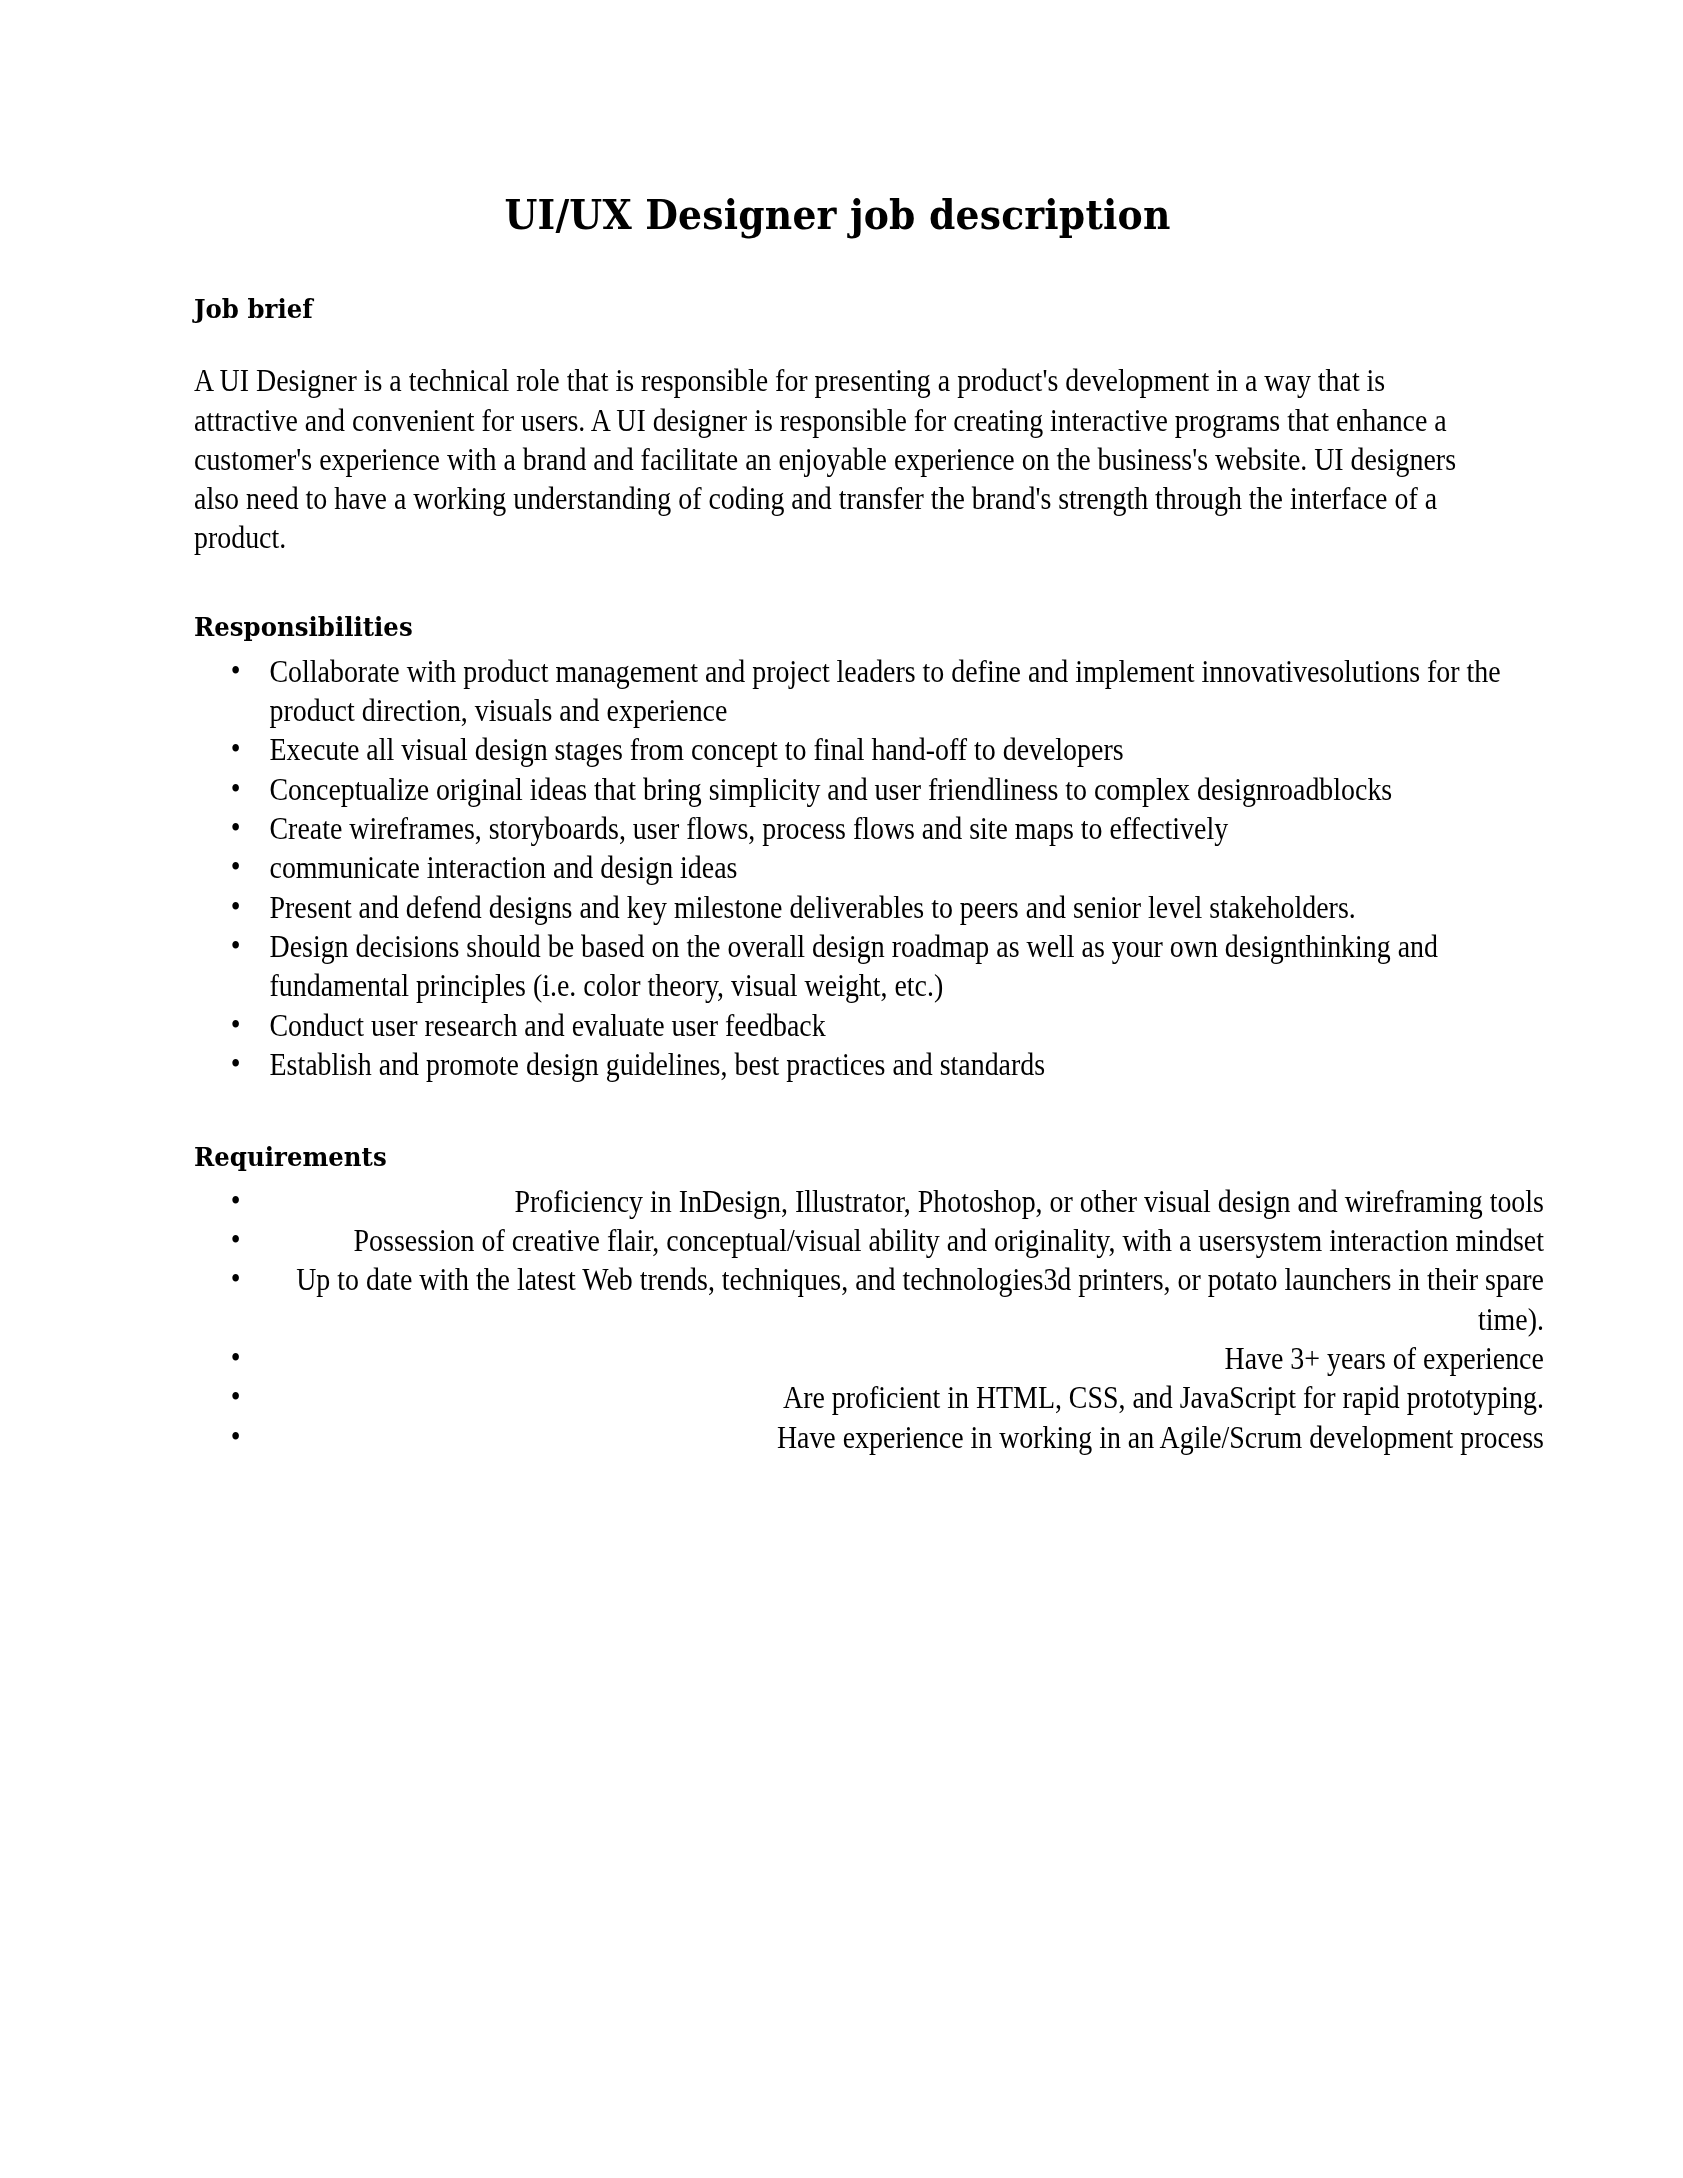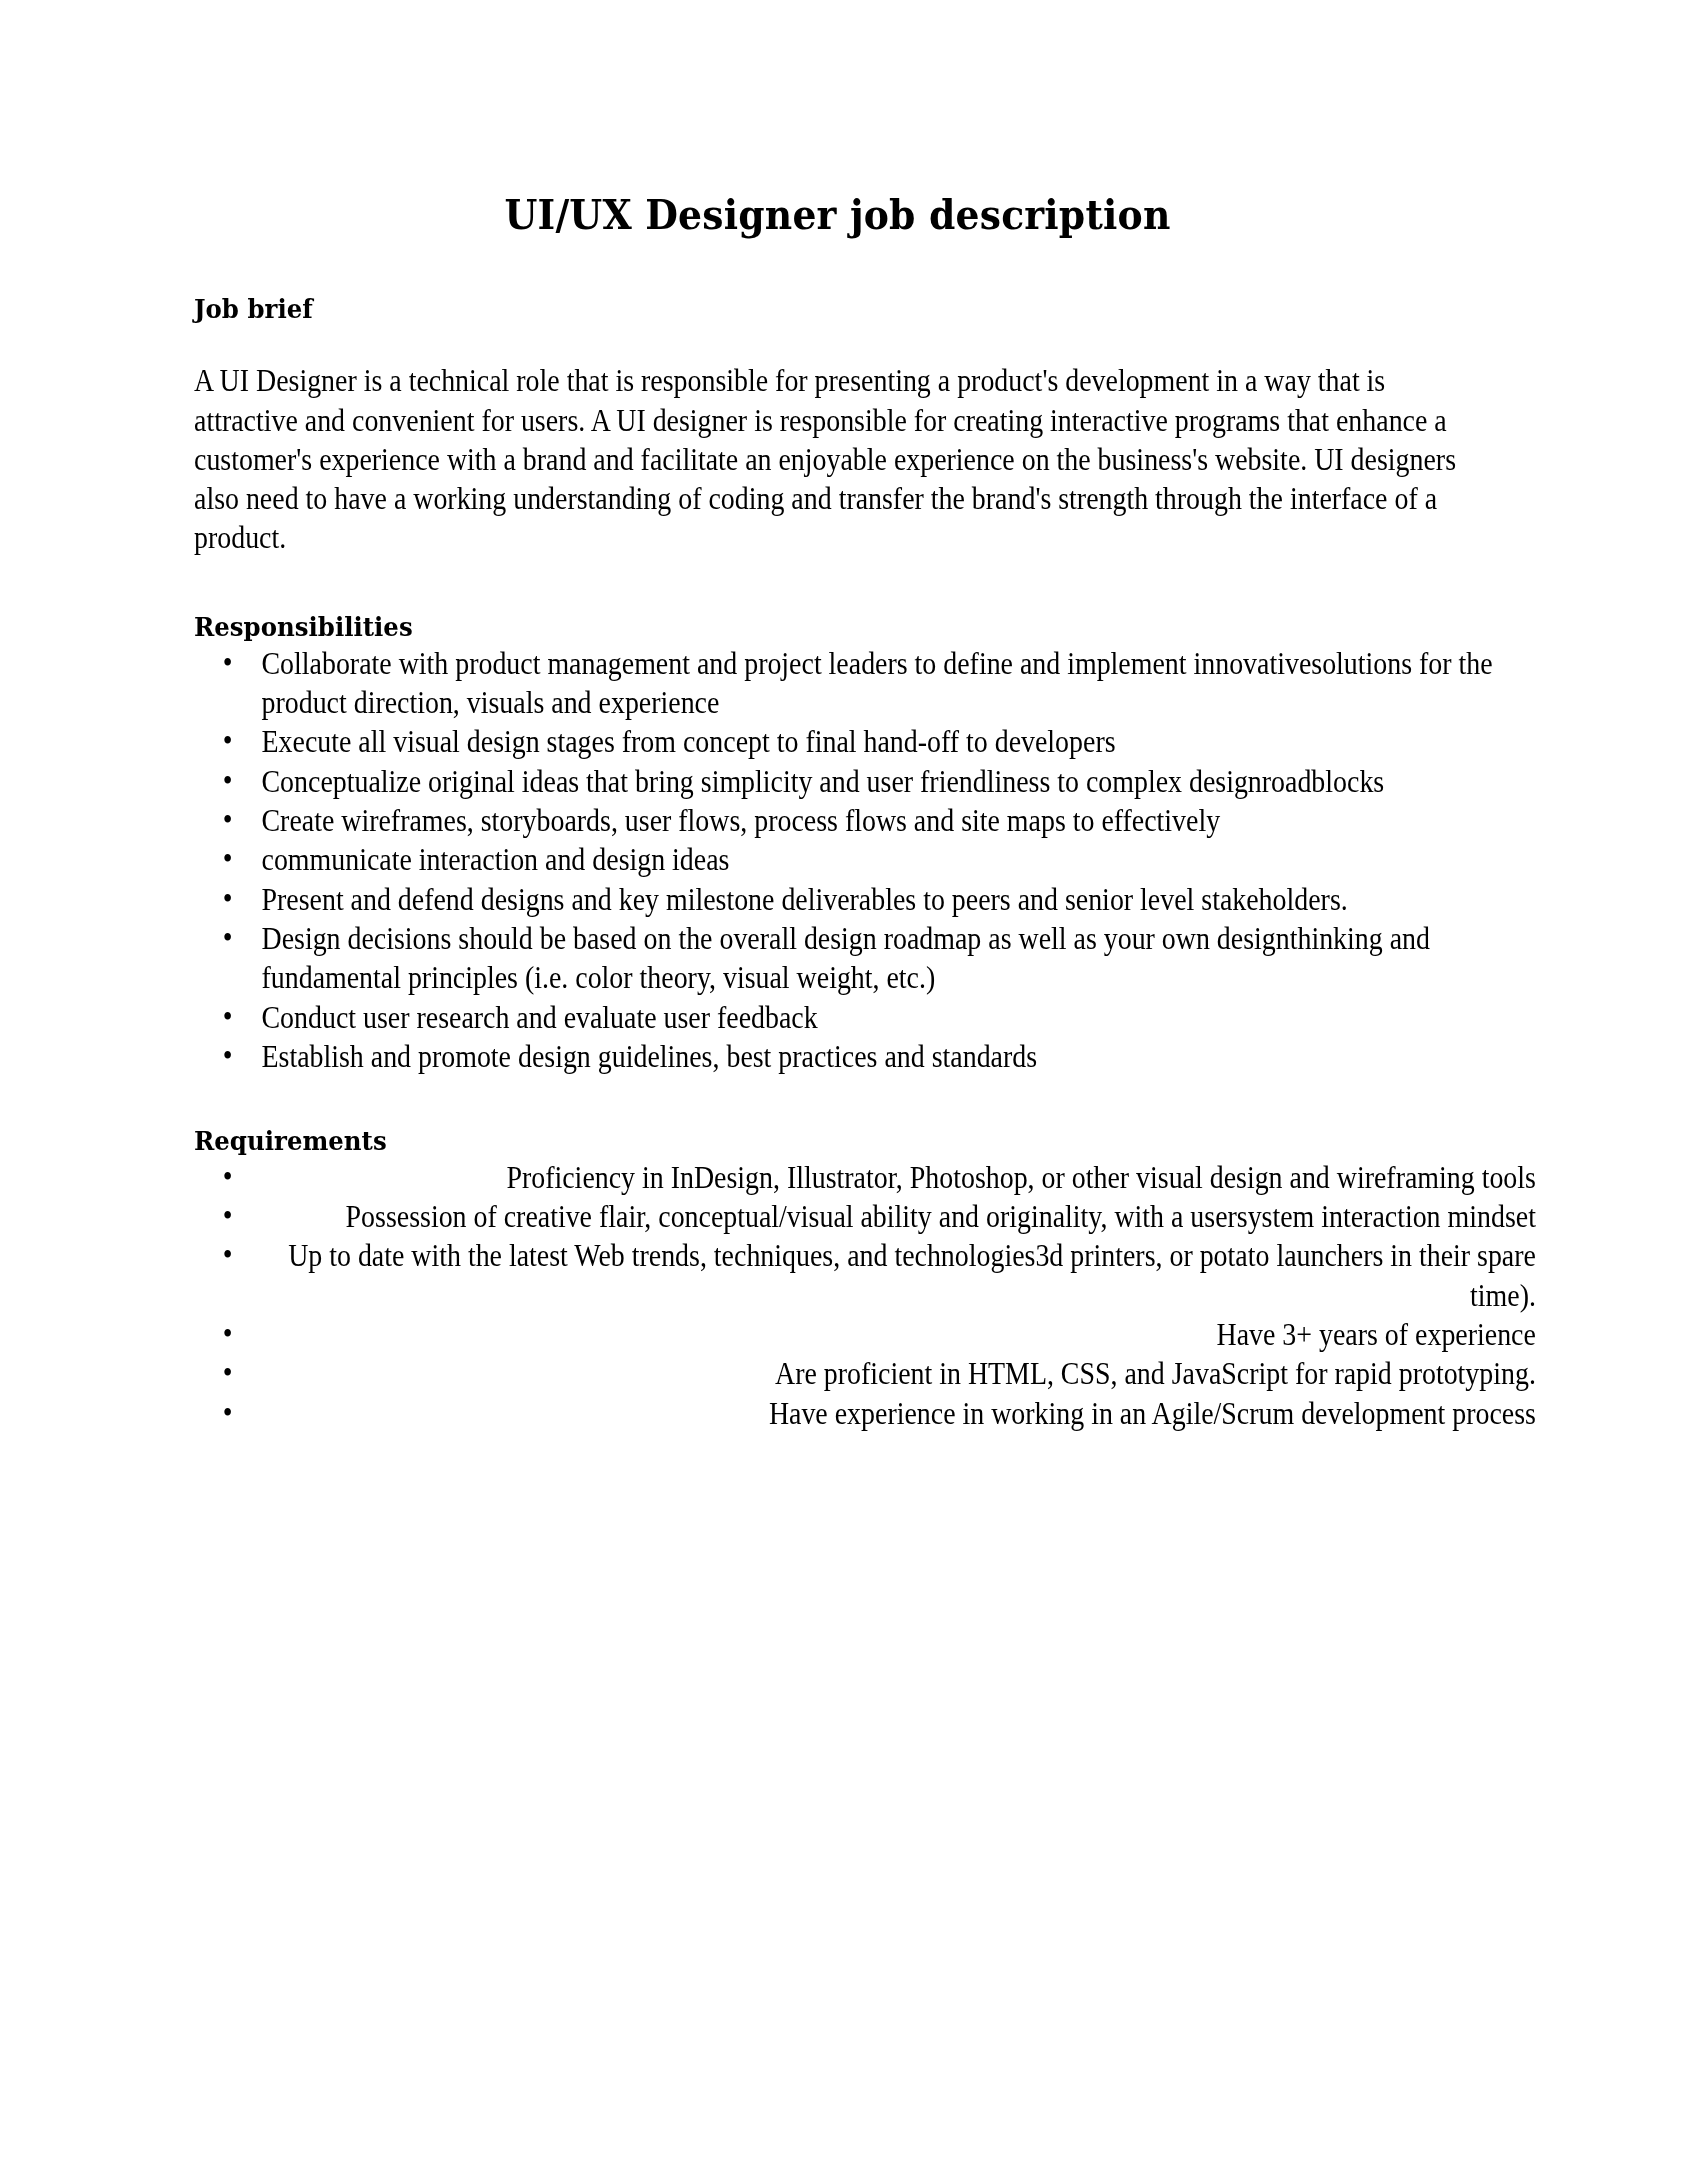--- a/index.html
+++ b/index.html
@@ -63,21 +63,21 @@
     line-height: 1.265;
     margin: 0;
     padding-top: 36px;
     transform: scaleX(0.90);
     transform-origin: left top;
     width: 1426px;
   }
 
   ul.bullets {
     list-style: none;
-    margin: 0;
+    margin: 8px;
     padding: 0;
   }
   ul.bullets li {
     position: relative;
     font-size: 31px;
     line-height: 1.27;
     padding-left: 75px;
     transform: scaleX(0.90);
     transform-origin: left top;
     width: 1416px;

